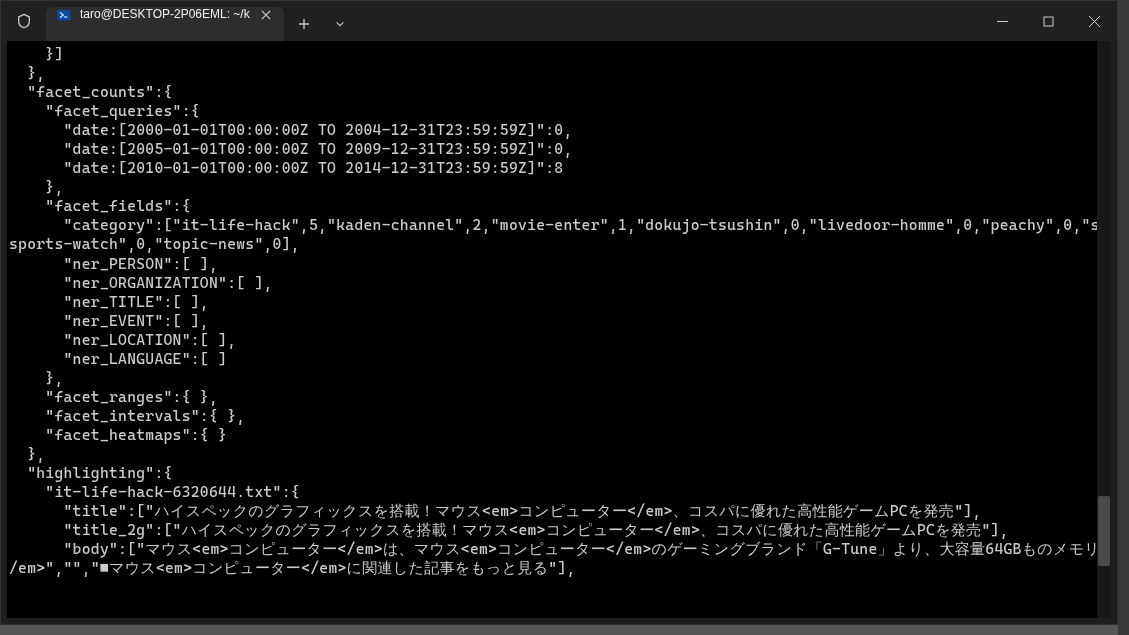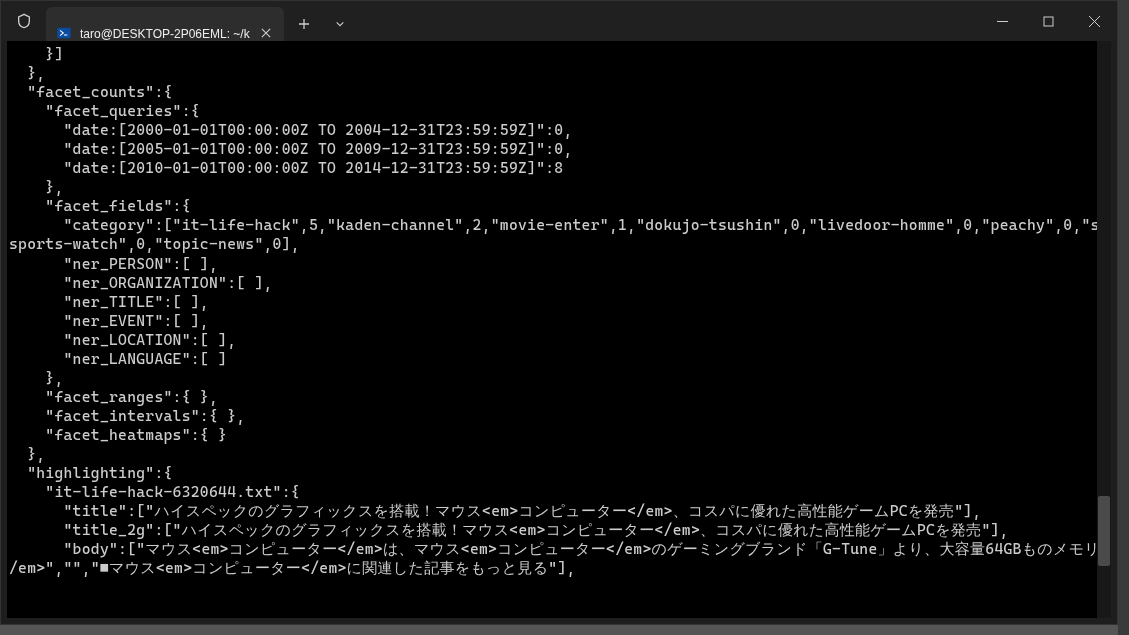--- a/index.html
+++ b/index.html
@@ -32,21 +32,21 @@
   align-items: center;
   justify-content: center;
 }
 .shield svg { width: 16px; height: 16px; }
 .tab-strip { display: flex; align-items: flex-end; flex: 1; }
 .tab {
   height: 34px;
   background: #2d2d2d;
   border-radius: 6px 6px 0 0;
   display: flex;
-  align-items: flex-end;
+  align-items: flex-start;
   padding: 0 10px;
   gap: 8px;
   min-width: 220px;
   margin-bottom: 0;
   font-size: 12px;
 }
 .tab-icon { width: 16px; height: 16px; display: flex; align-items: center; }
 .tab-title { flex: 1; white-space: nowrap; overflow: hidden; color: #eee; }
 .tab-close {
   width: 16px; height: 16px;

